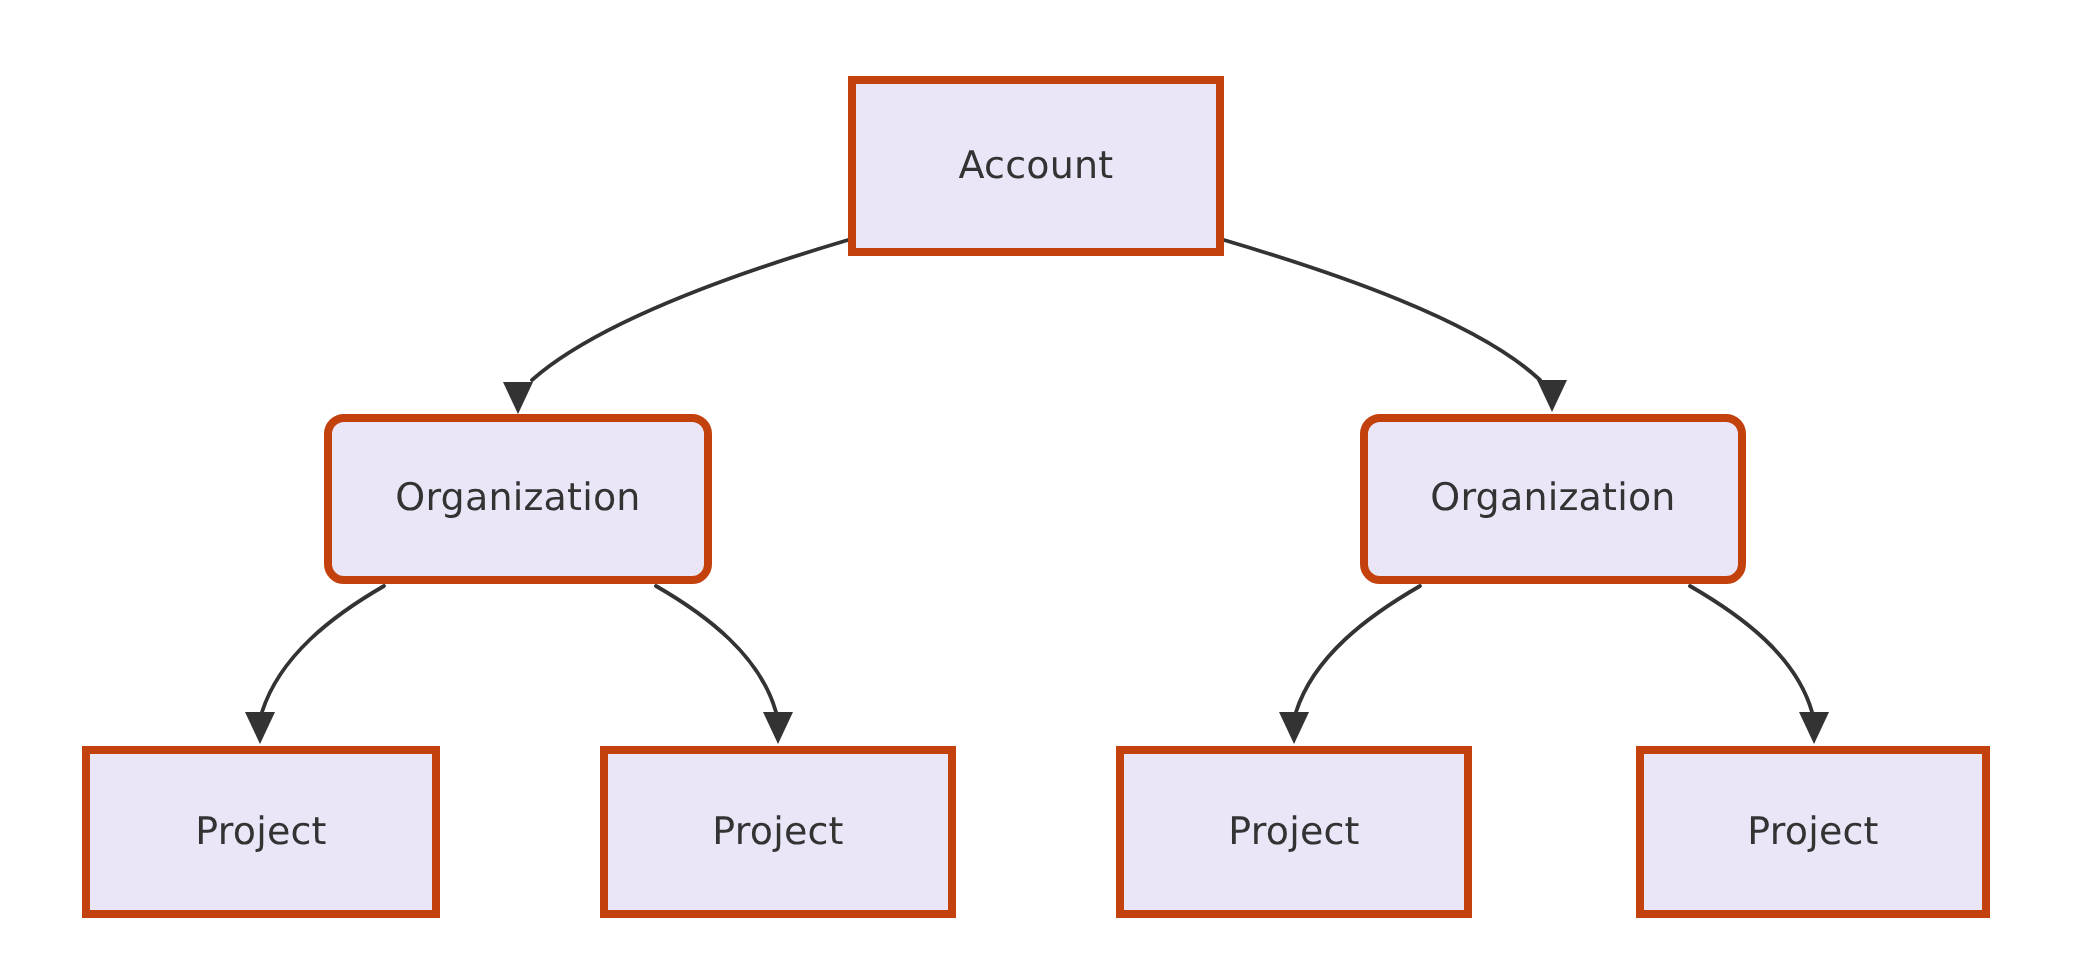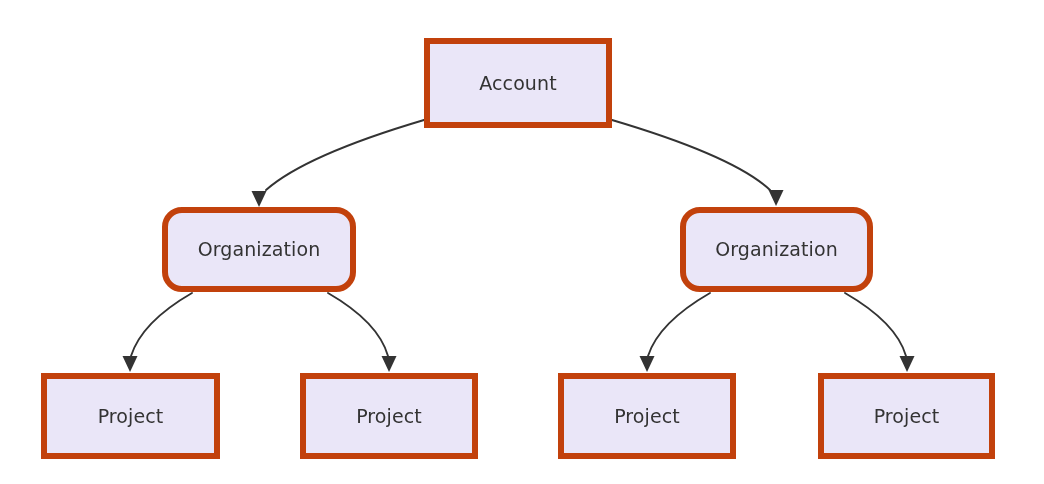--- a/index.html
+++ b/index.html
@@ -36,33 +36,33 @@
     fill: #333333;
     stroke: none;
   }
   .node {
     position: absolute;
     box-sizing: border-box;
     display: flex;
     align-items: center;
     justify-content: center;
     background: #eae6f8;
-    border: 6px solid #c2410c;
+    border: 4px solid #c2410c;
     color: #333333;
     text-align: center;
   }
   .node-label {
     font-size: 19px;
     line-height: 1.1;
     color: #333333;
     letter-spacing: 0.1px;
     white-space: nowrap;
   }
   .node-rect { border-radius: 0px; }
-  .node-round { border-radius: 20px; }
+  .node-round { border-radius: 10px; }
 
   
   #node-account {
     left: 424px;
     top: 38px;
     width: 188px;
     height: 90px;
   }
   
   #node-org-left {

